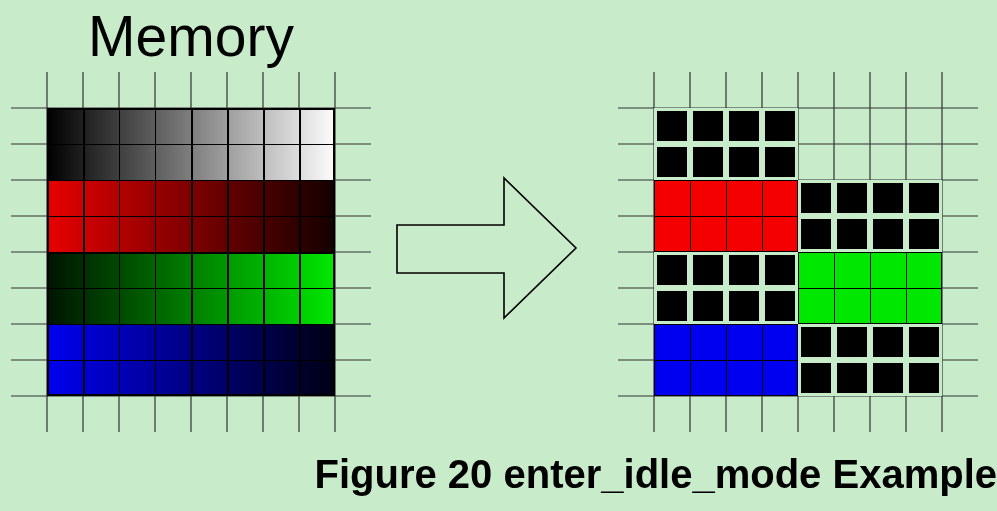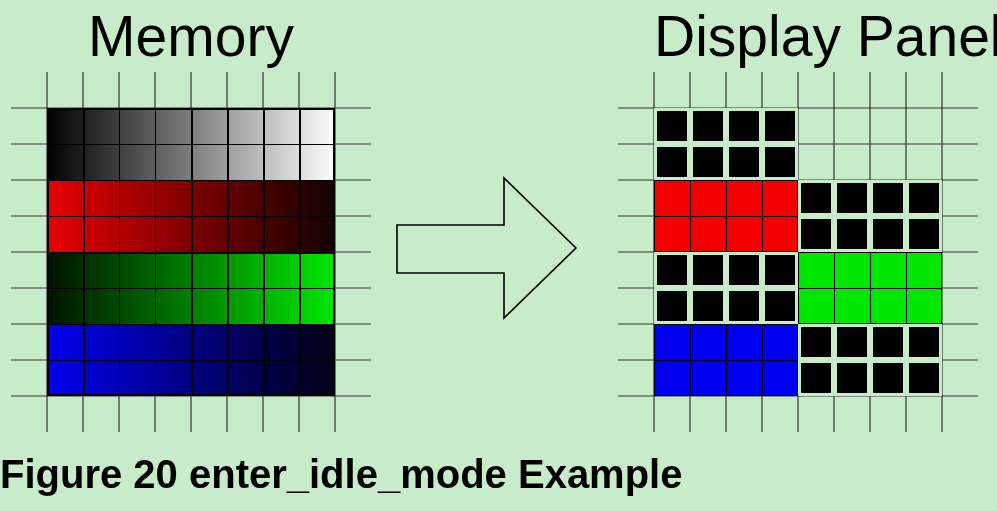--- a/index.html
+++ b/index.html
@@ -62,35 +62,34 @@
   }
   .tile { width: 30px; height: 30px; margin: 3px; }
 
   .arrow-svg { position: absolute; left: 390px; top: 170px; }
   .arrow-svg polygon { fill: none; stroke: #000; stroke-width: 1.6; stroke-linejoin: miter; }
 
   .caption {
     position: absolute;
     left: 0; top: 452px;
     width: 100%;
-    text-align: left;
+    text-align: right;
     font-size: 40px;
     font-weight: bold;
     color: #000;
     white-space: nowrap;
   }
 </style>
 </head>
 <body>
 
 <div class="stage">
 
   <div class="panel-title" id="memory-title">Memory</div>
 
-  <div class="panel-title" id="display-title">Display Panel</div>
 
   <div class="gridwrap" id="memory-grid">
     <svg class="lattice" width="360" height="360" viewBox="0 0 360 360">
       <path class="lattice-path" d="M36 0V360M0 36H360M72 0V360M0 72H360M108 0V360M0 108H360M144 0V360M0 144H360M180 0V360M0 180H360M216 0V360M0 216H360M252 0V360M0 252H360M288 0V360M0 288H360M324 0V360M0 324H360"></path>
     </svg>
     <div class="pixel-area">
       <div id="memory-bands">
           <div class="band" style="background: linear-gradient(90deg, rgb(0, 0, 0), rgb(252, 252, 252));"></div>
           <div class="band" style="background: linear-gradient(90deg, rgb(232, 0, 0), rgb(20, 0, 0));"></div>
           <div class="band" style="background: linear-gradient(90deg, rgb(0, 20, 0), rgb(0, 232, 0));"></div>

